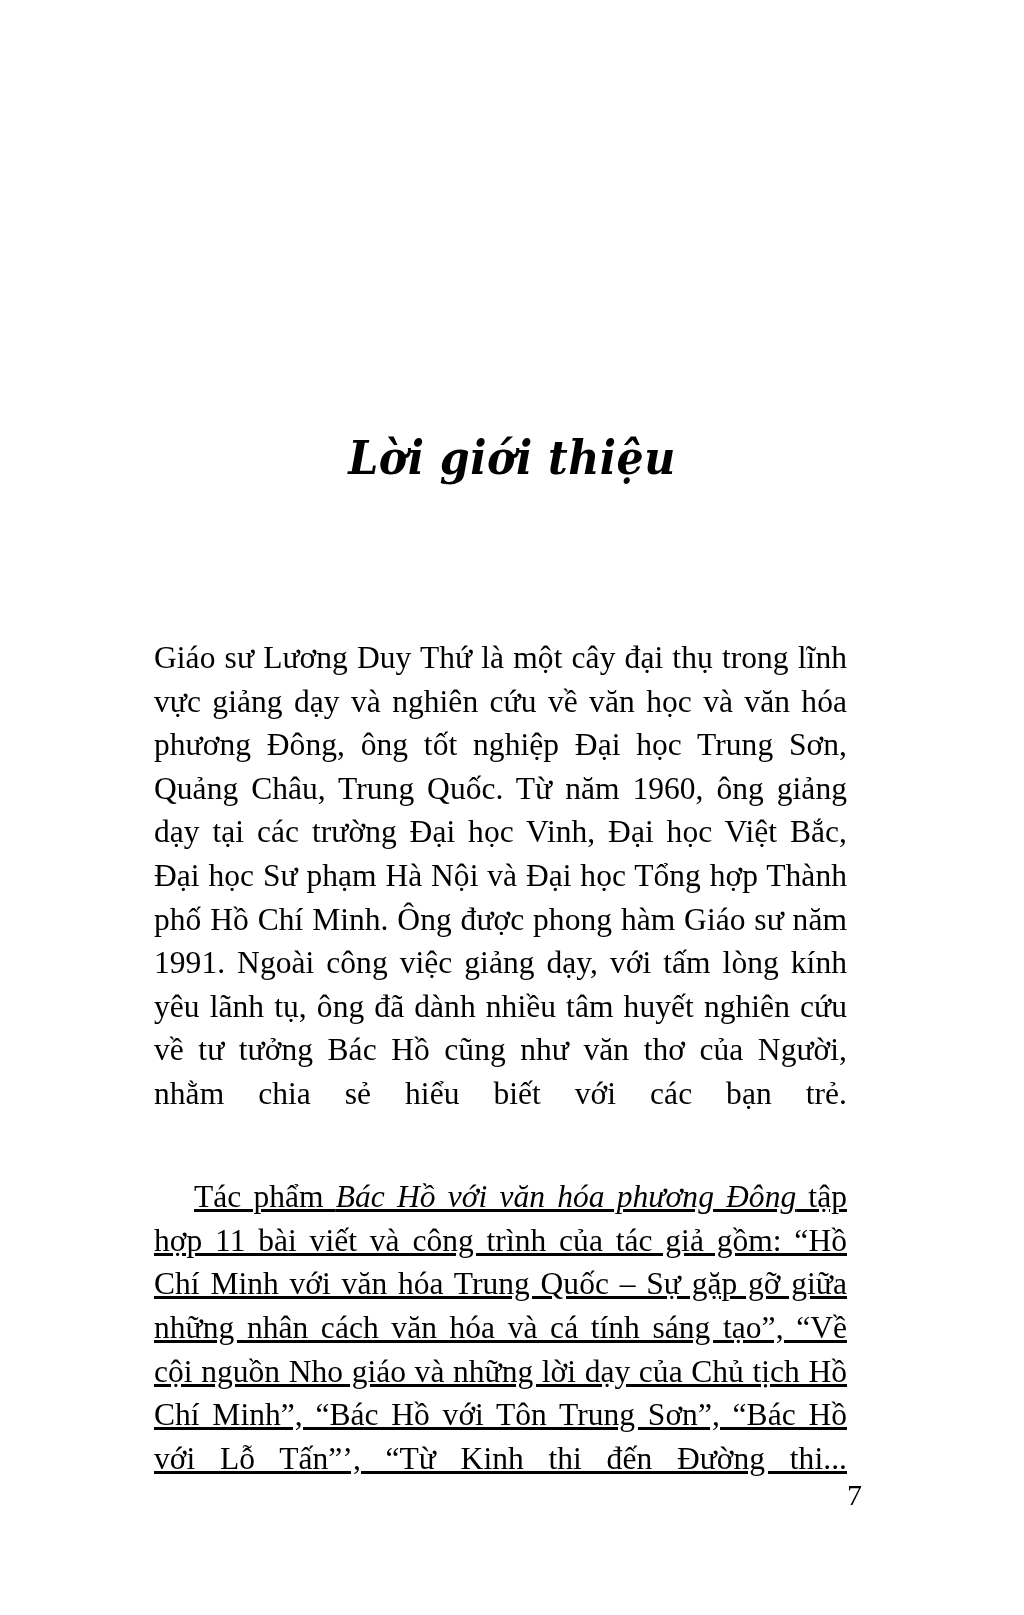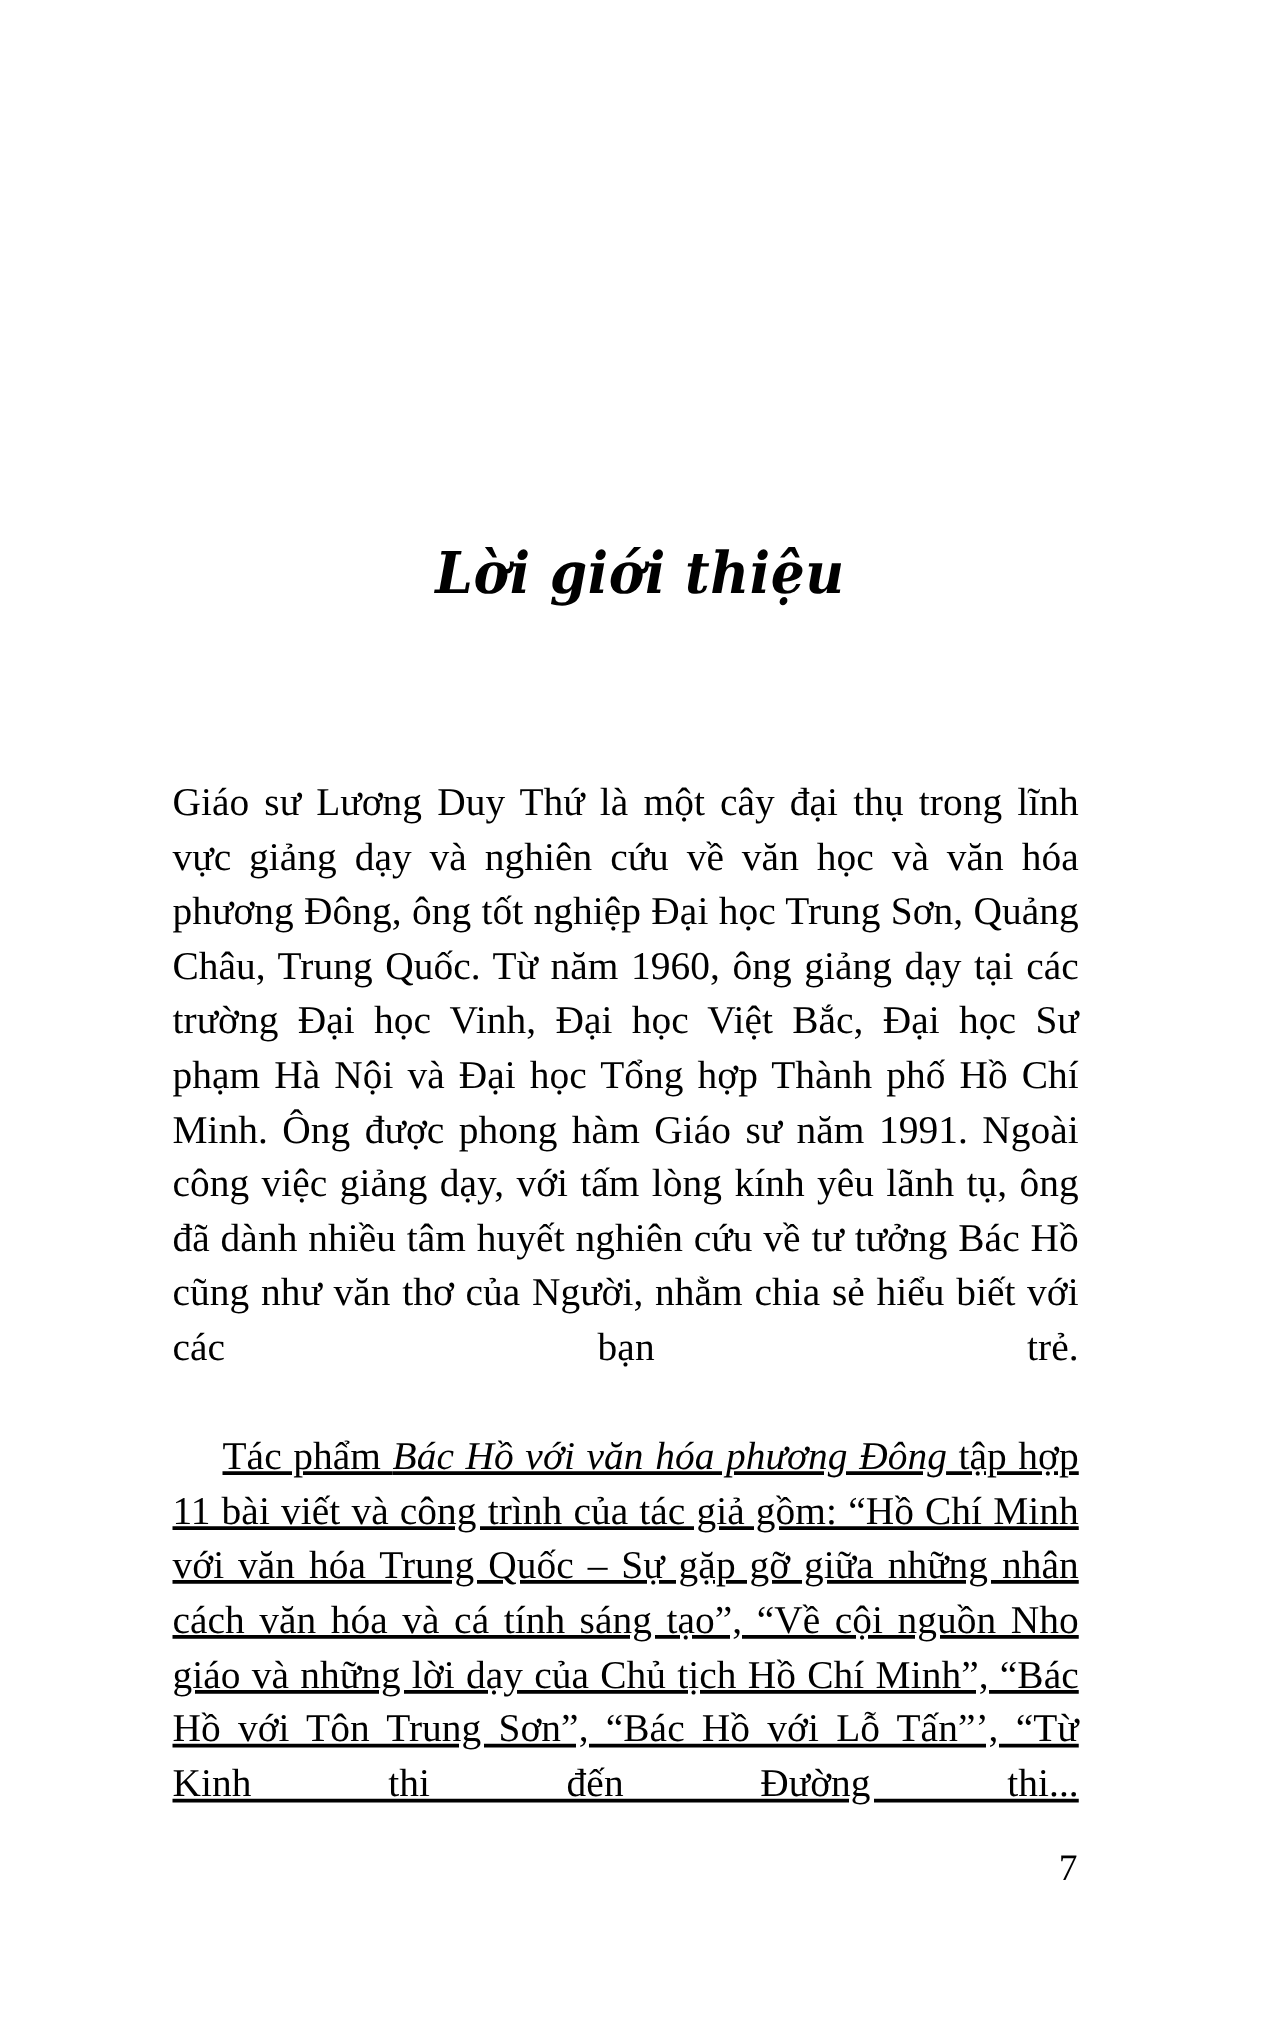--- a/index.html
+++ b/index.html
@@ -46,21 +46,21 @@
 
   
   .body-block {
     position: absolute;
     left: 138px;
     top: 620px;
     width: 725px;
   }
 
   .para {
-    margin: 0;
+    margin: 16px;
     text-align: justify;
     text-justify: inter-word;
     font-size: 31.5px;
     line-height: 43.6px;
     letter-spacing: 0.05px;
     word-spacing: 0.2px;
     hyphens: none;
     font-family: "Liberation Serif", "DejaVu Serif", serif;
   }
 

